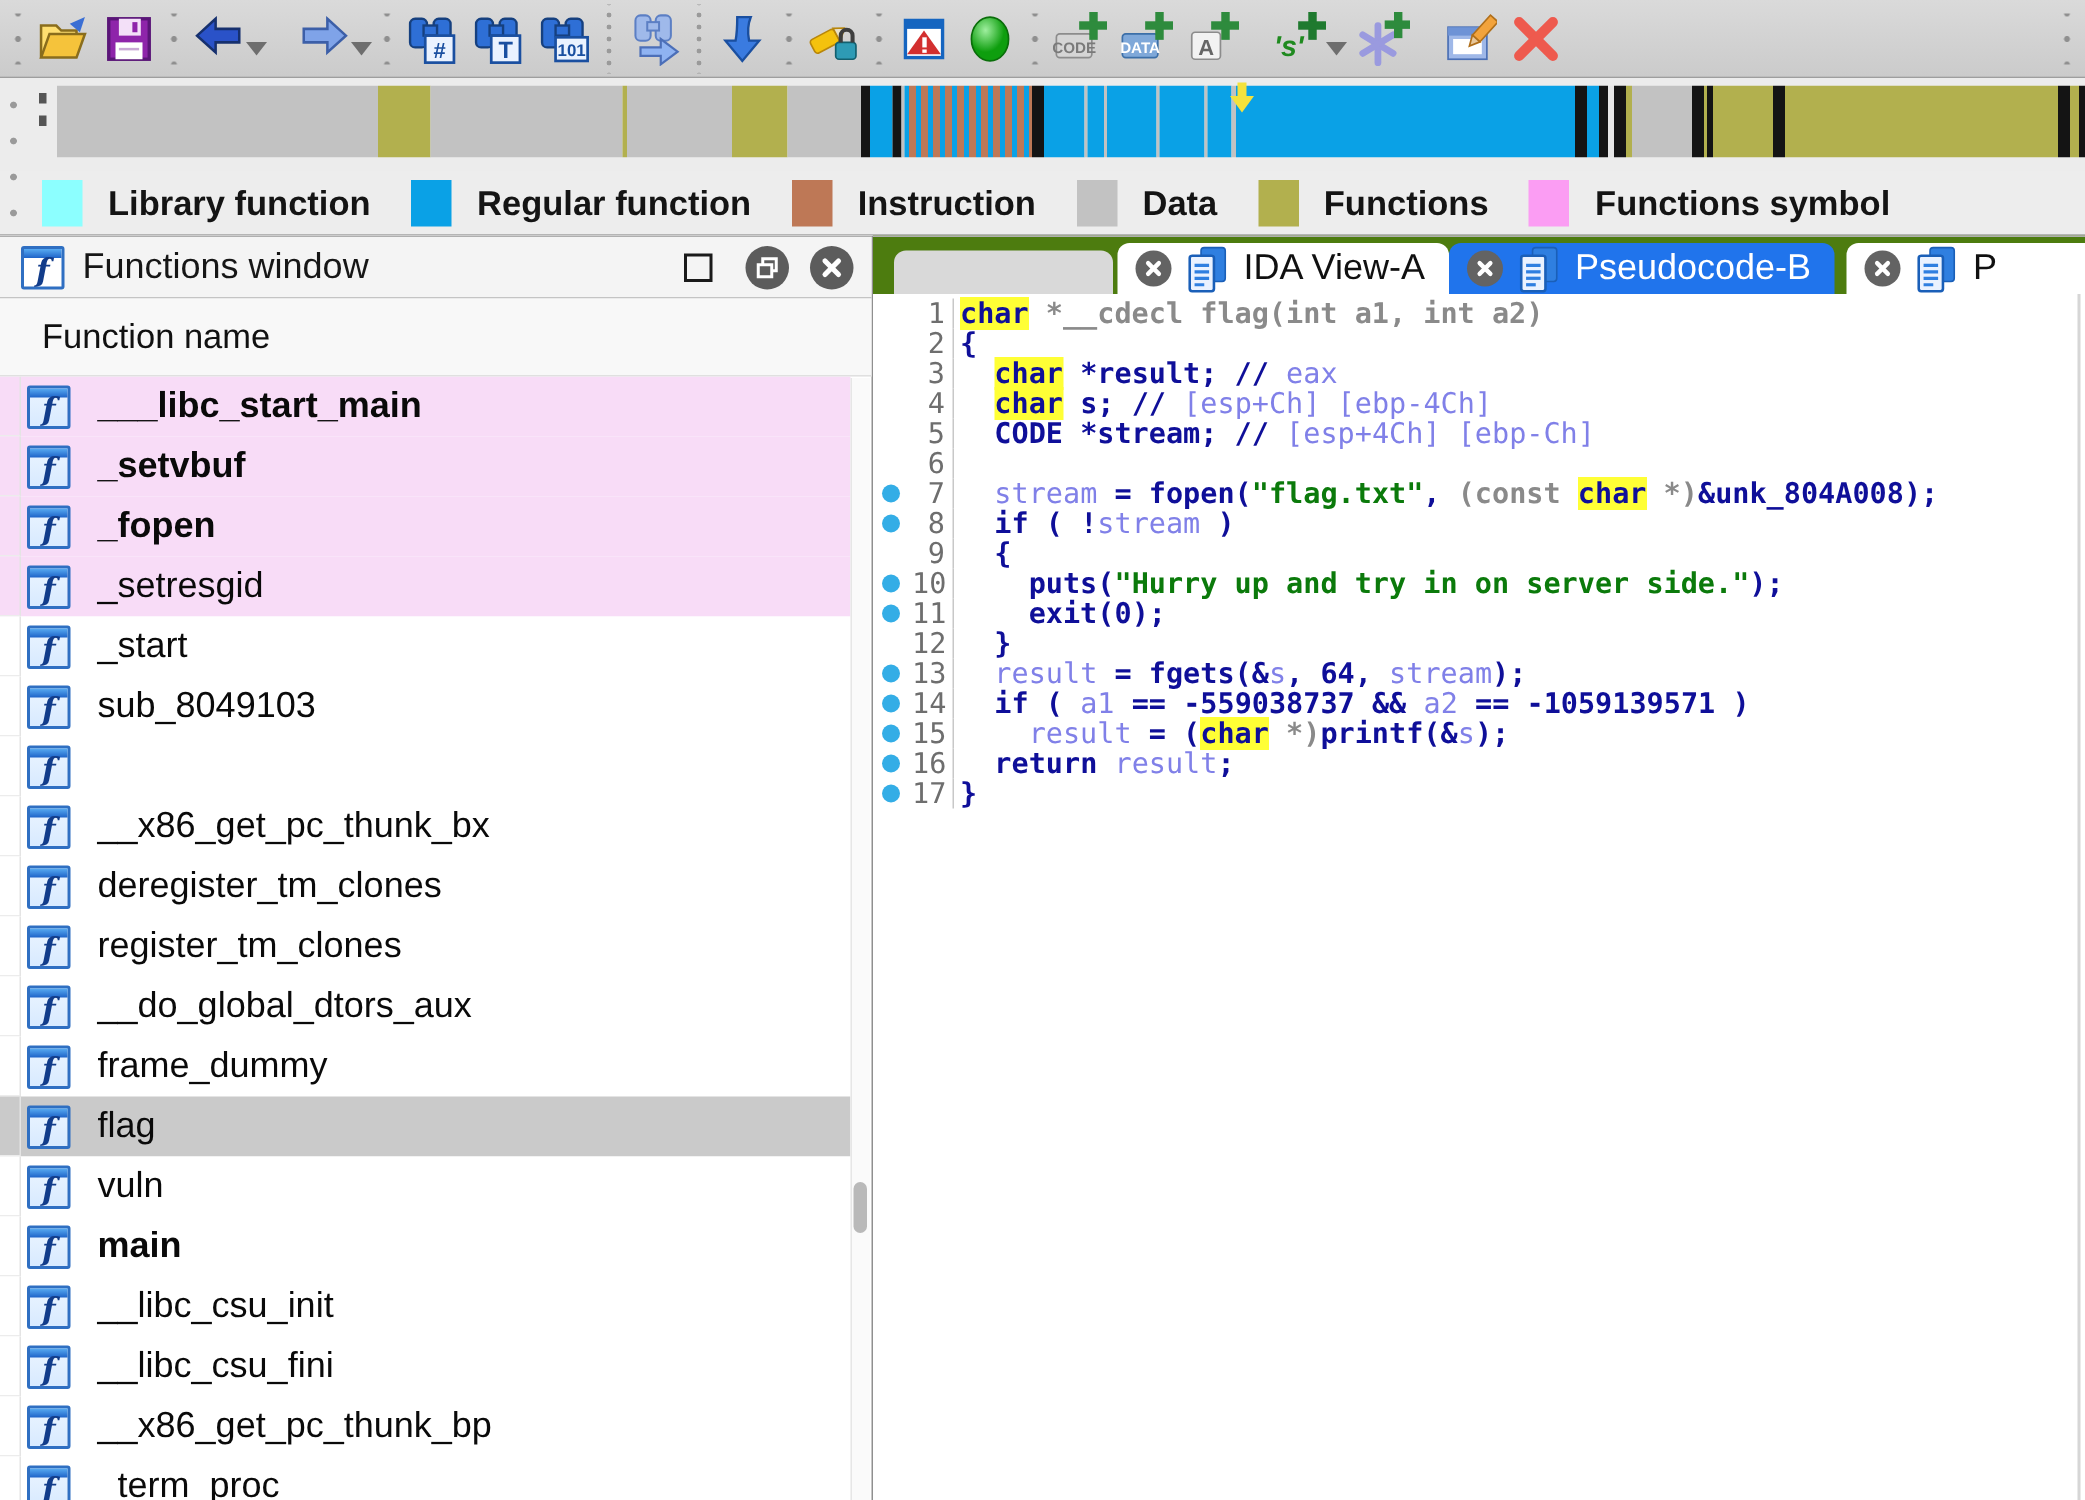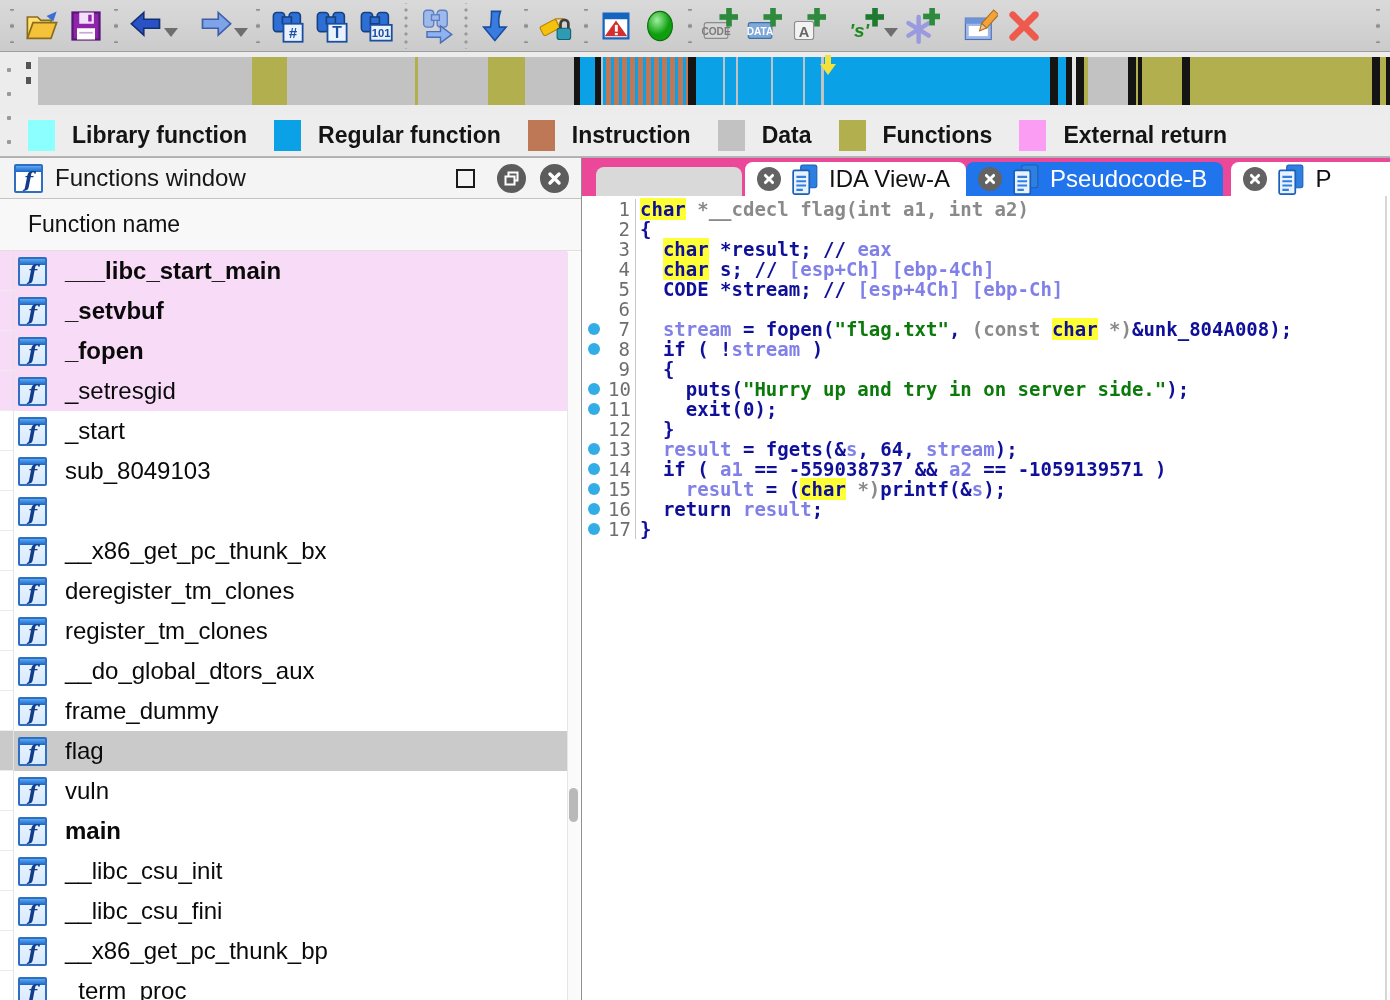--- a/index.html
+++ b/index.html
@@ -72,21 +72,21 @@
   .ficon{width:29px;height:29px;border:2px solid #2F6FC2;border-radius:2px;
     background:linear-gradient(#EAF4FF,#D8EAFF);position:relative;margin-left:4px;flex:0 0 auto;}
   .ficon::before{content:"";position:absolute;top:0;left:0;right:0;height:6px;
     background:linear-gradient(#58ABF2,#1E63C8);}
   .ficon i{font-family:"DejaVu Serif",serif;font-style:italic;font-weight:bold;
     color:#123C8A;font-size:21px;position:absolute;left:8px;top:1px;line-height:26px;}
   .fscroll{position:absolute;right:1px;top:94px;bottom:0;width:13px;background:#FAFAFA;border-left:1px solid #E6E6E6;}
   .fthumb{position:absolute;right:2px;top:536px;width:9px;height:34px;background:#B9B9B9;border-radius:5px;}
 
   
-  .rpanel{flex:1;display:flex;flex-direction:column;background:#ec4899;border-top:1px solid #AFAFAF;}
+  .rpanel{flex:1;display:flex;flex-direction:column;background:#4d7c0f;border-top:1px solid #AFAFAF;}
   .tabstrip{height:38px;position:relative;display:flex;align-items:flex-end;padding-left:14px;}
   .tab-overflow{width:146px;height:29px;background:#D9D9D9;border-radius:8px 8px 0 0;margin-right:3px;}
   .tab{height:34px;background:#FFF;border-radius:8px 8px 0 0;display:flex;align-items:center;
     padding:0 16px 0 12px;white-space:nowrap;overflow:hidden;}
   .tab.active{background:#2074EC;}
   .tab .tlabel{font-size:24px;color:#101010;margin-left:10px;}
   .tab.active .tlabel{color:#FFF;}
   .tab.clip{border-radius:8px 0 0 0;flex:1;padding-right:0;}
   .tclose{width:24px;height:24px;border-radius:50%;background:#636363;flex:0 0 auto;
     display:flex;align-items:center;justify-content:center;margin-right:10px;}
@@ -95,21 +95,21 @@
   .codearea{flex:1;background:#FFF;position:relative;padding-top:3px;overflow:hidden;}
   .codearea::after{content:"";position:absolute;right:3px;top:0;bottom:0;width:2px;background:#D6D6D6;}
   .crow{display:flex;height:20px;align-items:center;}
   .cdot{width:26px;flex:0 0 auto;display:flex;justify-content:flex-start;padding-left:6px;}
   .cdot b{width:12px;height:12px;border-radius:50%;background:#33ADE6;}
   .clnum{width:28px;flex:0 0 auto;text-align:right;padding-right:5px;color:#6E6E6E;
     font:19px/20px "DejaVu Sans Mono",monospace;border-right:1px solid #C8C8C8;height:20px;}
   .ctext{font:bold 19px/20px "DejaVu Sans Mono",monospace;white-space:pre;padding-left:4px;color:#0F0F99;}
   .ck,.cp,.cn{color:#0F0F99}
   .ch{background:#FFFF35}
-  .cv{color:#8080E8;font-weight:bold}
+  .cv{color:#8080E8;font-weight:normal}
   .cs{color:#0B7A0B}
   .cg{color:#8A8A8A}
 </style>
 </head>
 <body>
 
 <div class="toolbar">
   <div class="tsep-dots"></div>
   <div class="tbtn">
     <svg viewBox="0 0 32 32">
@@ -369,21 +369,21 @@
     <div class="leg-item">
       <span class="leg-sw" style="background: rgb(194, 194, 194);"></span>
       <span class="leg-lb">Data</span>
     </div>
     <div class="leg-item">
       <span class="leg-sw" style="background: rgb(178, 176, 78);"></span>
       <span class="leg-lb">Functions</span>
     </div>
     <div class="leg-item">
       <span class="leg-sw" style="background: rgb(251, 157, 243);"></span>
-      <span class="leg-lb">External return</span>
+      <span class="leg-lb">Functions symbol</span>
     </div>
   </div>
 
 <div class="main">
 
   <div class="fwin">
     <div class="fw-title">
       <span class="ficon" style="background:#FFF;">
           <i>f</i>
         </span>

